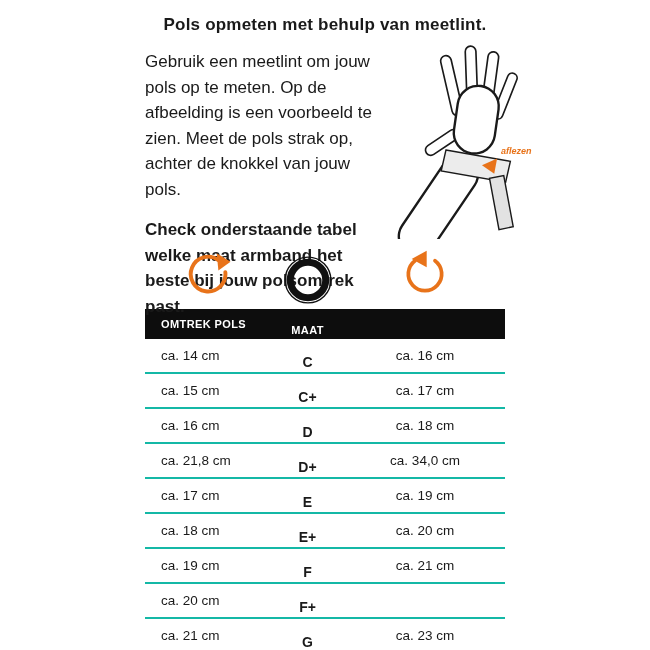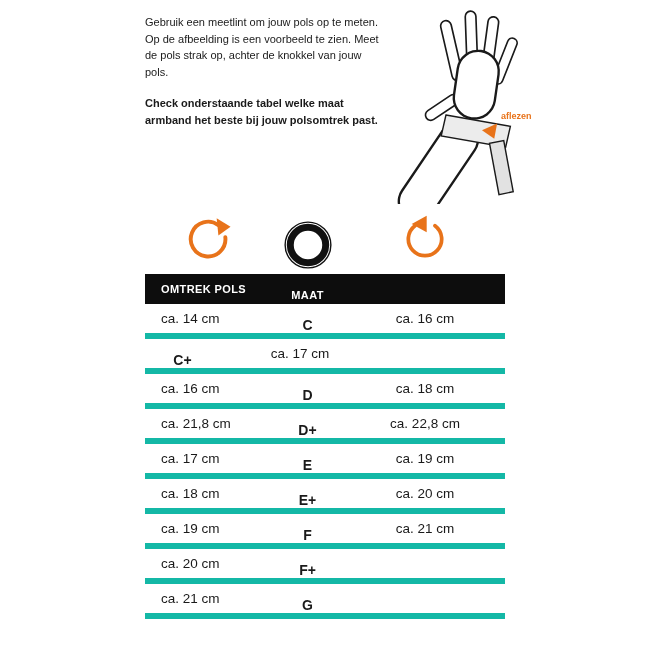--- a/index.html
+++ b/index.html
@@ -3,48 +3,49 @@
 <meta charset="utf-8">
 <style>
   * { box-sizing: border-box; margin: 0; padding: 0; }
   html,body { background:#fff; }
   body { font-family: "Liberation Sans", sans-serif; color:#1a1a1a; }
   .page { position:relative; width:650px; height:650px; background:#fff; overflow:hidden; margin:0 auto; }
 
   .page-title { font-size:17px; font-weight:bold; text-align:center; padding-top:15px; letter-spacing:0.2px; }
 
   .intro { display:flex; margin:14px 0 0 145px; height:192px; }
-  .intro-text { width:238px; font-size:11px; line-height:1.5; }
+  .intro-text { width:238px; font-size:17px; line-height:1.5; }
   .intro-text p + p { margin-top:15px; }
   .intro-text .bold { font-weight:bold; }
-  .illustration { margin-left:8px; margin-top:-6px; }
+  .illustration { margin-left:8px; margin-top:-6px;font-style:italic; }
 
   .icons-row { display:flex; margin-left:145px; width:360px; height:62px; align-items:center; margin-top:2px; }
   .icon-cell { display:flex; justify-content:center; align-items:center; }
 
   .col-pols { width:125px; }
   .col-maat { width:75px;margin-top:12px; }
   .col-armband { width:160px; }
 
   .size-table { margin-left:145px; width:360px; margin-top:4px; }
   .thead { display:flex; background:#0d0d0d; color:#fff; height:30px; align-items:center;
            font-size:11px; font-weight:bold; letter-spacing:0.4px; }
   .thead .col-pols { padding-left:16px; text-align:left; }
   .thead .col-maat, .thead .col-armband { text-align:center; }
 
-  .trow { display:flex; height:35px; align-items:center; border-bottom:6px solid #14b8a6; font-size:13.5px; }
+  .trow { display:flex; height:35px; align-items:center; border-bottom:2px solid #14b8a6; font-size:13.5px; }
   .trow .col-pols { padding-left:16px; text-align:left; }
   .trow .col-maat { text-align:center; font-weight:bold; font-size:14px; }
   .trow .col-armband { text-align:center; }
 </style>
 </head>
 <body>
 
 <div class="page">
 
+  <h1 class="page-title">Pols opmeten met behulp van meetlint.</h1>
 
   <div class="intro">
     <div class="intro-text">
       <p>Gebruik een meetlint om jouw pols op te meten. Op de afbeelding is een voorbeeld te zien. Meet de pols strak op, achter de knokkel van jouw pols.</p>
       <p class="bold">Check onderstaande tabel welke maat armband het beste bij jouw polsomtrek past.</p>
     </div>
     <div class="illustration">
       <svg width="180" height="196" viewBox="0 0 190 205">
         <g stroke-linecap="round" fill="none">
 
@@ -104,34 +105,35 @@
       <div class="col-maat">MAAT</div>
     </div>
     <div>
   <div class="trow">
     <div class="col-pols">ca. 14 cm</div>
     <div class="col-maat">C</div>
     <div class="col-armband">ca. 16 cm</div>
   </div>
 
   <div class="trow">
+    <div class="col-pols">ca. 15 cm</div>
     <div class="col-maat">C+</div>
     <div class="col-armband">ca. 17 cm</div>
   </div>
 
   <div class="trow">
     <div class="col-pols">ca. 16 cm</div>
     <div class="col-maat">D</div>
     <div class="col-armband">ca. 18 cm</div>
   </div>
 
   <div class="trow">
     <div class="col-pols">ca. 21,8 cm</div>
     <div class="col-maat">D+</div>
-    <div class="col-armband">ca. 22,8 cm</div>
+    <div class="col-armband">ca. 34,0 cm</div>
   </div>
 
   <div class="trow">
     <div class="col-pols">ca. 17 cm</div>
     <div class="col-maat">E</div>
     <div class="col-armband">ca. 19 cm</div>
   </div>
 
   <div class="trow">
     <div class="col-pols">ca. 18 cm</div>
@@ -146,17 +148,18 @@
   </div>
 
   <div class="trow">
     <div class="col-pols">ca. 20 cm</div>
     <div class="col-maat">F+</div>
   </div>
 
   <div class="trow">
     <div class="col-pols">ca. 21 cm</div>
     <div class="col-maat">G</div>
+    <div class="col-armband">ca. 23 cm</div>
   </div>
 </div>
   </div>
 
 </div>
 
 </body></html>

